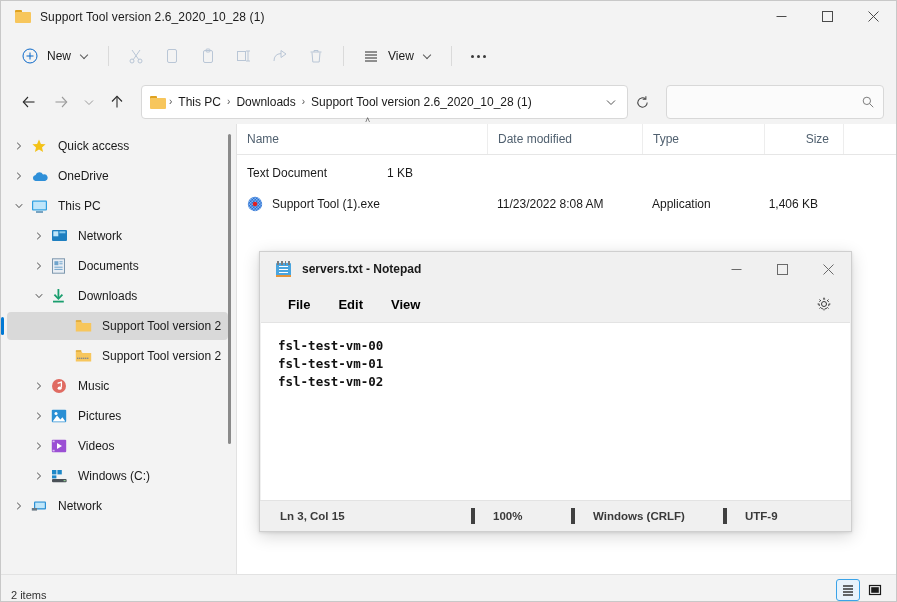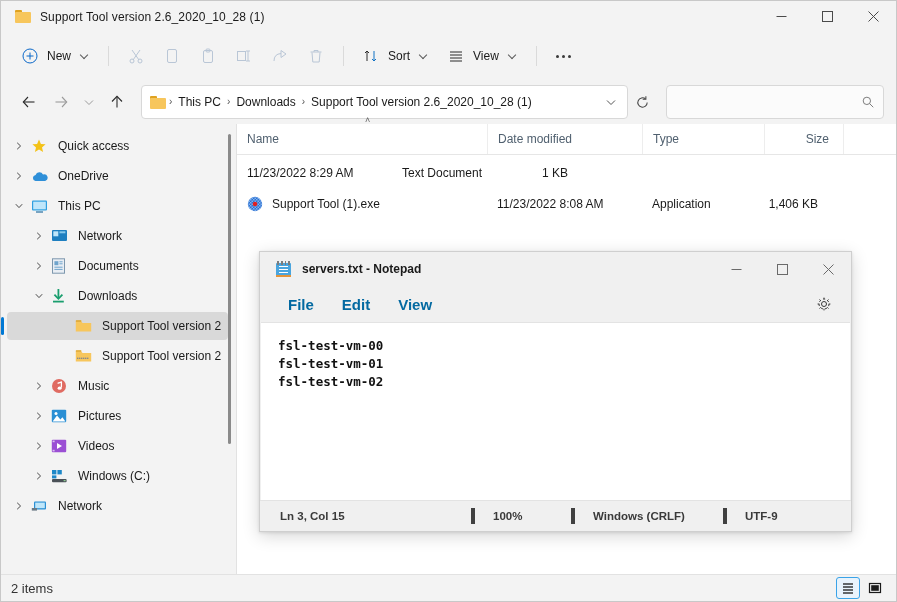--- a/index.html
+++ b/index.html
@@ -351,25 +351,25 @@
   }
   .exe-icon {
     width:16px; height:16px; flex:0 0 auto; position:relative;
   }
 
   
   .statusbar {
     height: 26px;
     flex: 0 0 auto;
     display: flex;
-    align-items: center;
+    align-items: flex-end;
     background: #f3f3f3;
     border-top: 1px solid #e2e2e2;
     padding: 0 10px;
-    font-size: 13px;
+    font-size: 11px;
     color: #333;
   }
   .view-toggle {
     margin-left: auto;
     display: flex;
     gap: 4px;
     align-items: center;
   }
   .vt-btn {
     width: 22px; height: 20px;
@@ -429,22 +429,22 @@
   }
   .np-menubar {
     height: 36px;
     display:flex; align-items:center;
     padding-left: 16px;
     gap: 4px;
     flex: 0 0 auto;
   }
   .np-menu {
     padding: 5px 12px;
-    font-size: 15px;
-    color: #0369a1;
+    font-size: 13px;
+    color: #000000;
     border-radius: 4px;
     text-align: right;
   }
   .np-gear {
     margin-left:auto; margin-right: 14px;
     width: 26px; height: 26px;
     display:flex; align-items:center; justify-content:center;
     color:#3a3a3a;
     border-radius: 4px;
   }
@@ -561,30 +561,20 @@
     </div>
     <div class="cmd-item disabled">
       <svg class="icon-svg" width="16" height="16" viewBox="0 0 16 16">
         <path d="M4 4.5 L4.8 14 L11.2 14 L12 4.5" fill="none" stroke="currentColor" stroke-width="1"></path>
         <line x1="2.5" y1="4" x2="13.5" y2="4" stroke="currentColor" stroke-width="1"></line>
         <path d="M6 4 L6 2.5 L10 2.5 L10 4" fill="none" stroke="currentColor" stroke-width="1"></path>
       </svg>
     </div>
     <div class="cmd-sep"></div>
 
-    <div class="cmd-item">
-      <svg class="icon-svg" width="16" height="16" viewBox="0 0 16 16">
-        <line x1="4" y1="3" x2="4" y2="13" stroke="#2b2b2b" stroke-width="1"></line>
-        <path d="M2 5 L4 3 L6 5" fill="none" stroke="#2b2b2b" stroke-width="1"></path>
-        <line x1="11" y1="3" x2="11" y2="13" stroke="#1172c4" stroke-width="1"></line>
-        <path d="M9 11 L11 13 L13 11" fill="none" stroke="#1172c4" stroke-width="1"></path>
-      </svg>
-      <span>Sort</span>
-      <span class="chev"></span>
-    </div>
     <div class="cmd-item">
       <svg class="icon-svg" width="16" height="16" viewBox="0 0 16 16">
         <line x1="2" y1="4" x2="14" y2="4" stroke="#2b2b2b" stroke-width="1"></line>
         <line x1="2" y1="7" x2="14" y2="7" stroke="#2b2b2b" stroke-width="1"></line>
         <line x1="2" y1="10" x2="14" y2="10" stroke="#2b2b2b" stroke-width="1"></line>
         <line x1="2" y1="13" x2="14" y2="13" stroke="#2b2b2b" stroke-width="1"></line>
       </svg>
       <span>View</span>
       <span class="chev"></span>
     </div>
@@ -891,21 +881,20 @@
         <div class="col col-type">
           <span>Type</span>
         </div>
         <div class="col col-size">
           <span>Size</span>
         </div>
       </div>
 
       <div class="rows">
         <div class="row">
-          <div class="cell cell-date">11/23/2022 8:29 AM</div>
           <div class="cell cell-type">Text Document</div>
           <div class="cell cell-size">1 KB</div>
         </div>
 
         <div class="row">
           <div class="cell cell-name">
             <span class="exe-icon">
               <svg width="16" height="16" viewBox="0 0 16 16">
                 <defs>
                   <pattern id="chk" width="3" height="3" patternUnits="userSpaceOnUse">

